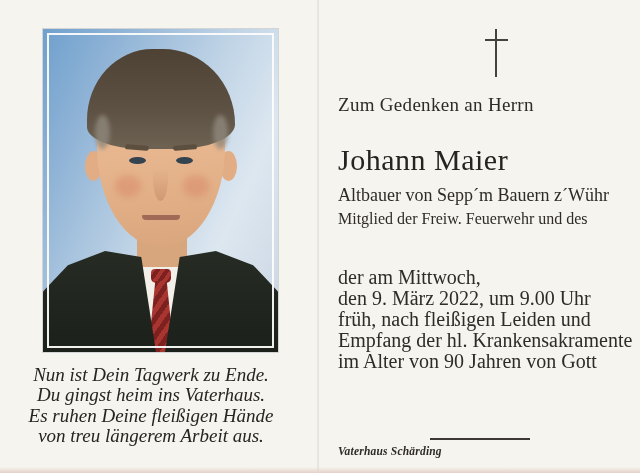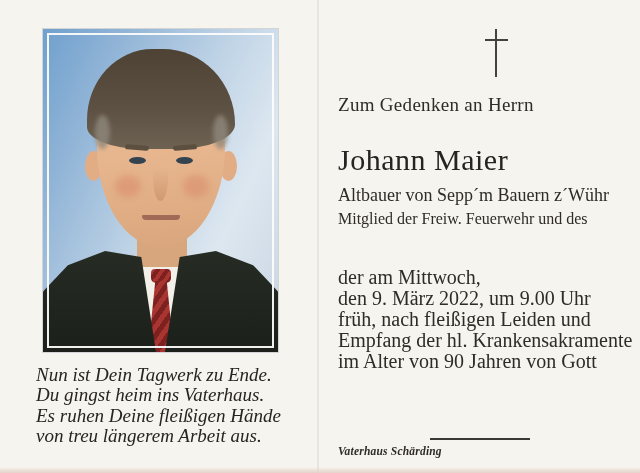--- a/index.html
+++ b/index.html
@@ -73,22 +73,22 @@
     background: repeating-linear-gradient(125deg, var(--tie-red, #a93531) 0 5px, var(--tie-stripe, #7c2020) 5px 10px);
     clip-path: polygon(28% 0, 72% 0, 100% 100%, 0 100%); }
   .p-jacket { top: 222px; height: 101px; width: 113px;
     background: linear-gradient(180deg, #262c24, var(--jacket, #1b201a)); }
   .p-jacket.l { left: 0; clip-path: polygon(0 100%, 0 40%, 22% 14%, 55% 0, 87% 6%, 100% 100%); }
   .p-jacket.r { left: 122px; clip-path: polygon(0 100%, 13% 6%, 45% 0, 78% 14%, 100% 40%, 100% 100%); }
   .p-frame { inset: 4px; border: 2px solid rgba(252,252,250,0.95); }
 
   
   .poem {
-    position: absolute; left: 36px; top: 365px; width: 270px;
-    font-style: italic;
+    position: absolute; left: 16px; top: 365px; width: 270px;
+    text-align: center; font-style: italic;
     font-size: 19px; line-height: 20.4px; white-space: nowrap;
     color: #282420;
   }
 
   
   .rc { position: absolute; left: 338px; width: 316px; text-align: left; }
 
   .cross-wrap { top: 29px; height: 48px; display: flex; justify-content: center; }
   .cross { position: relative; width: 23px; height: 48px; }
   .cross::before { content: ""; position: absolute; left: 50%; margin-left: -1px;

